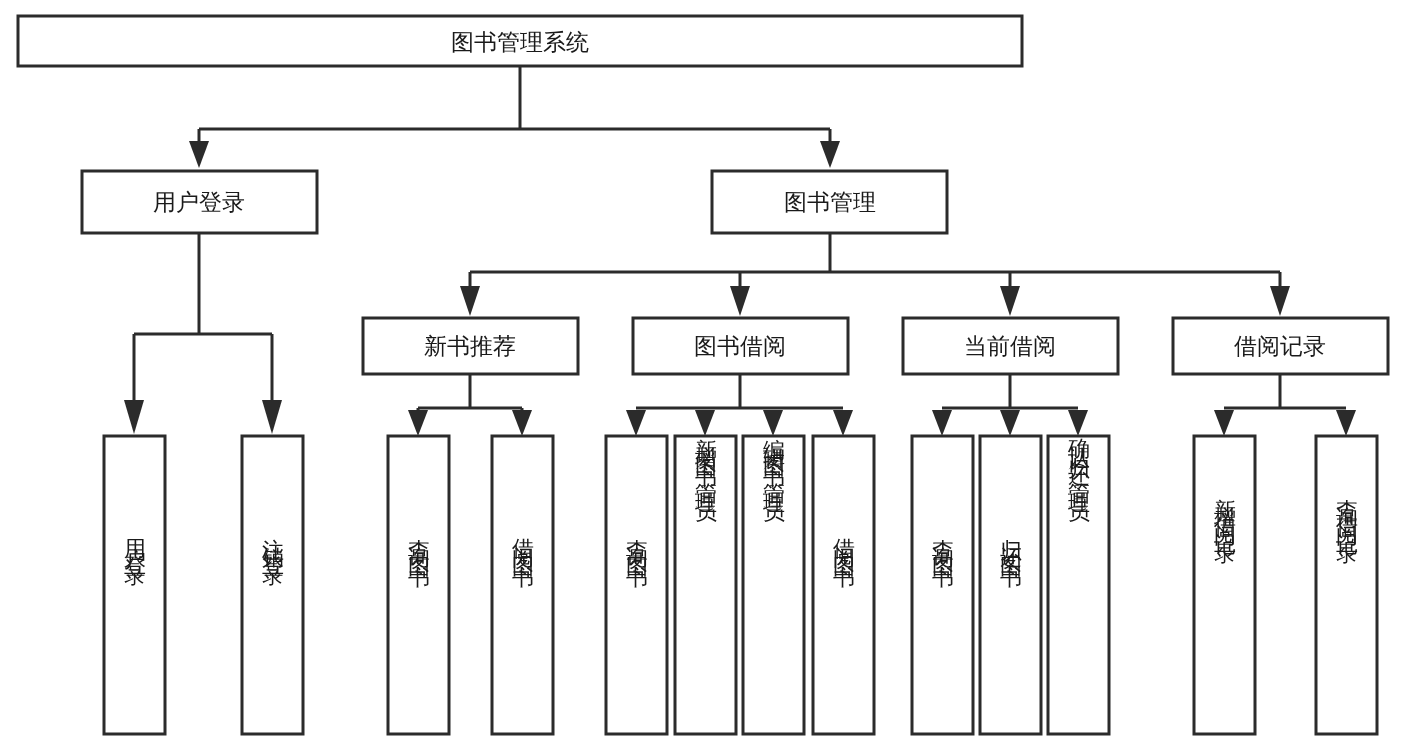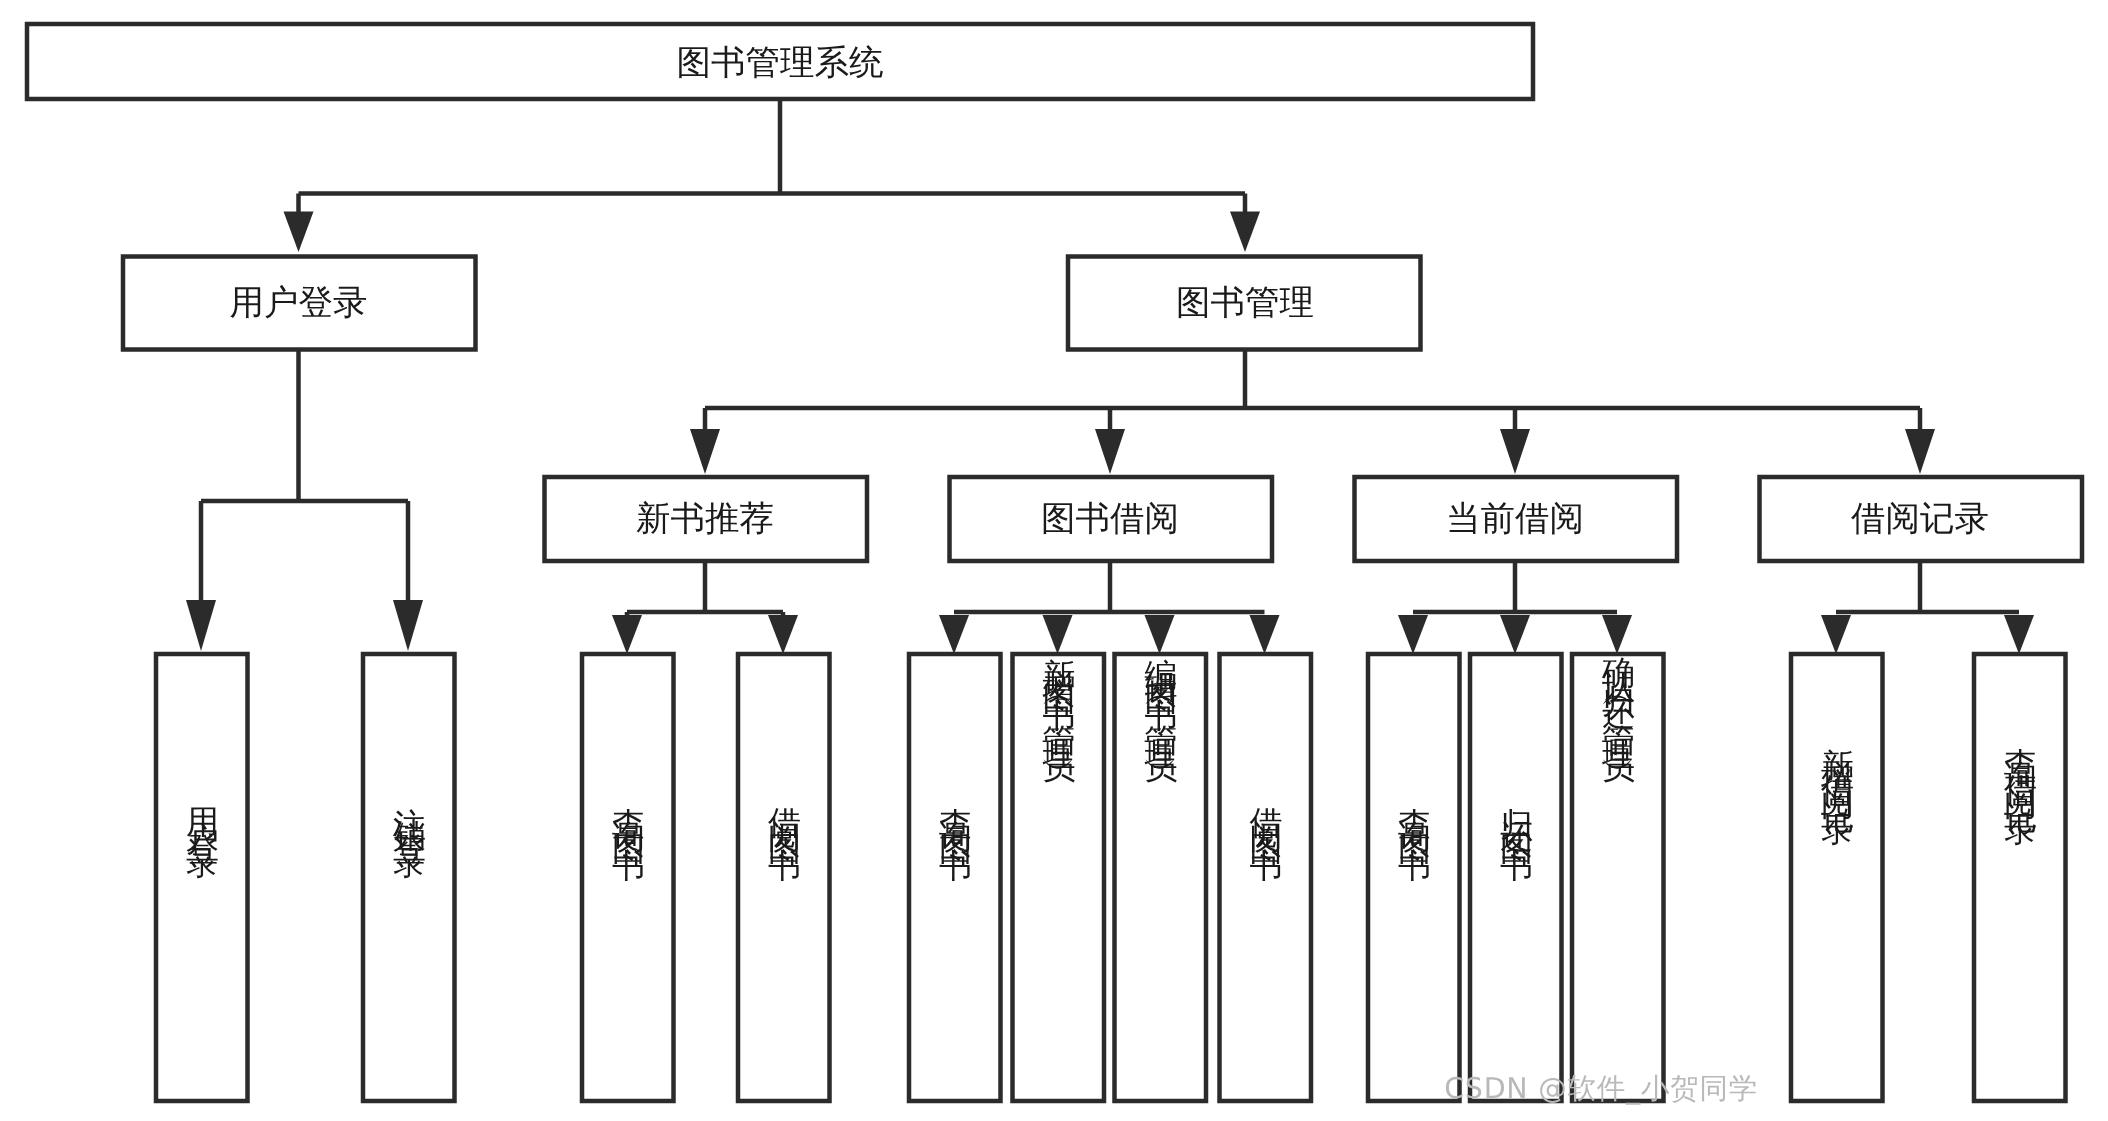--- a/index.html
+++ b/index.html
@@ -231,15 +231,14 @@
       <text class="node-label v-label" x="1224" y="507.5" writing-mode="tb" glyph-orientation-vertical="0" dominant-baseline="central" letter-spacing="9.0">新增借阅记录</text>
     </g>
 
     <g>
       <rect class="node-box" x="1316" y="436" width="61" height="298"></rect>
       <text class="node-label v-label" x="1346" y="507.5" writing-mode="tb" glyph-orientation-vertical="0" dominant-baseline="central" letter-spacing="9.0">查询借阅记录</text>
     </g>
 
   </svg>
 
-  <div class="watermark">CSDN @软件_小贺同学</div>
 
 </div>
 
 </body></html>

